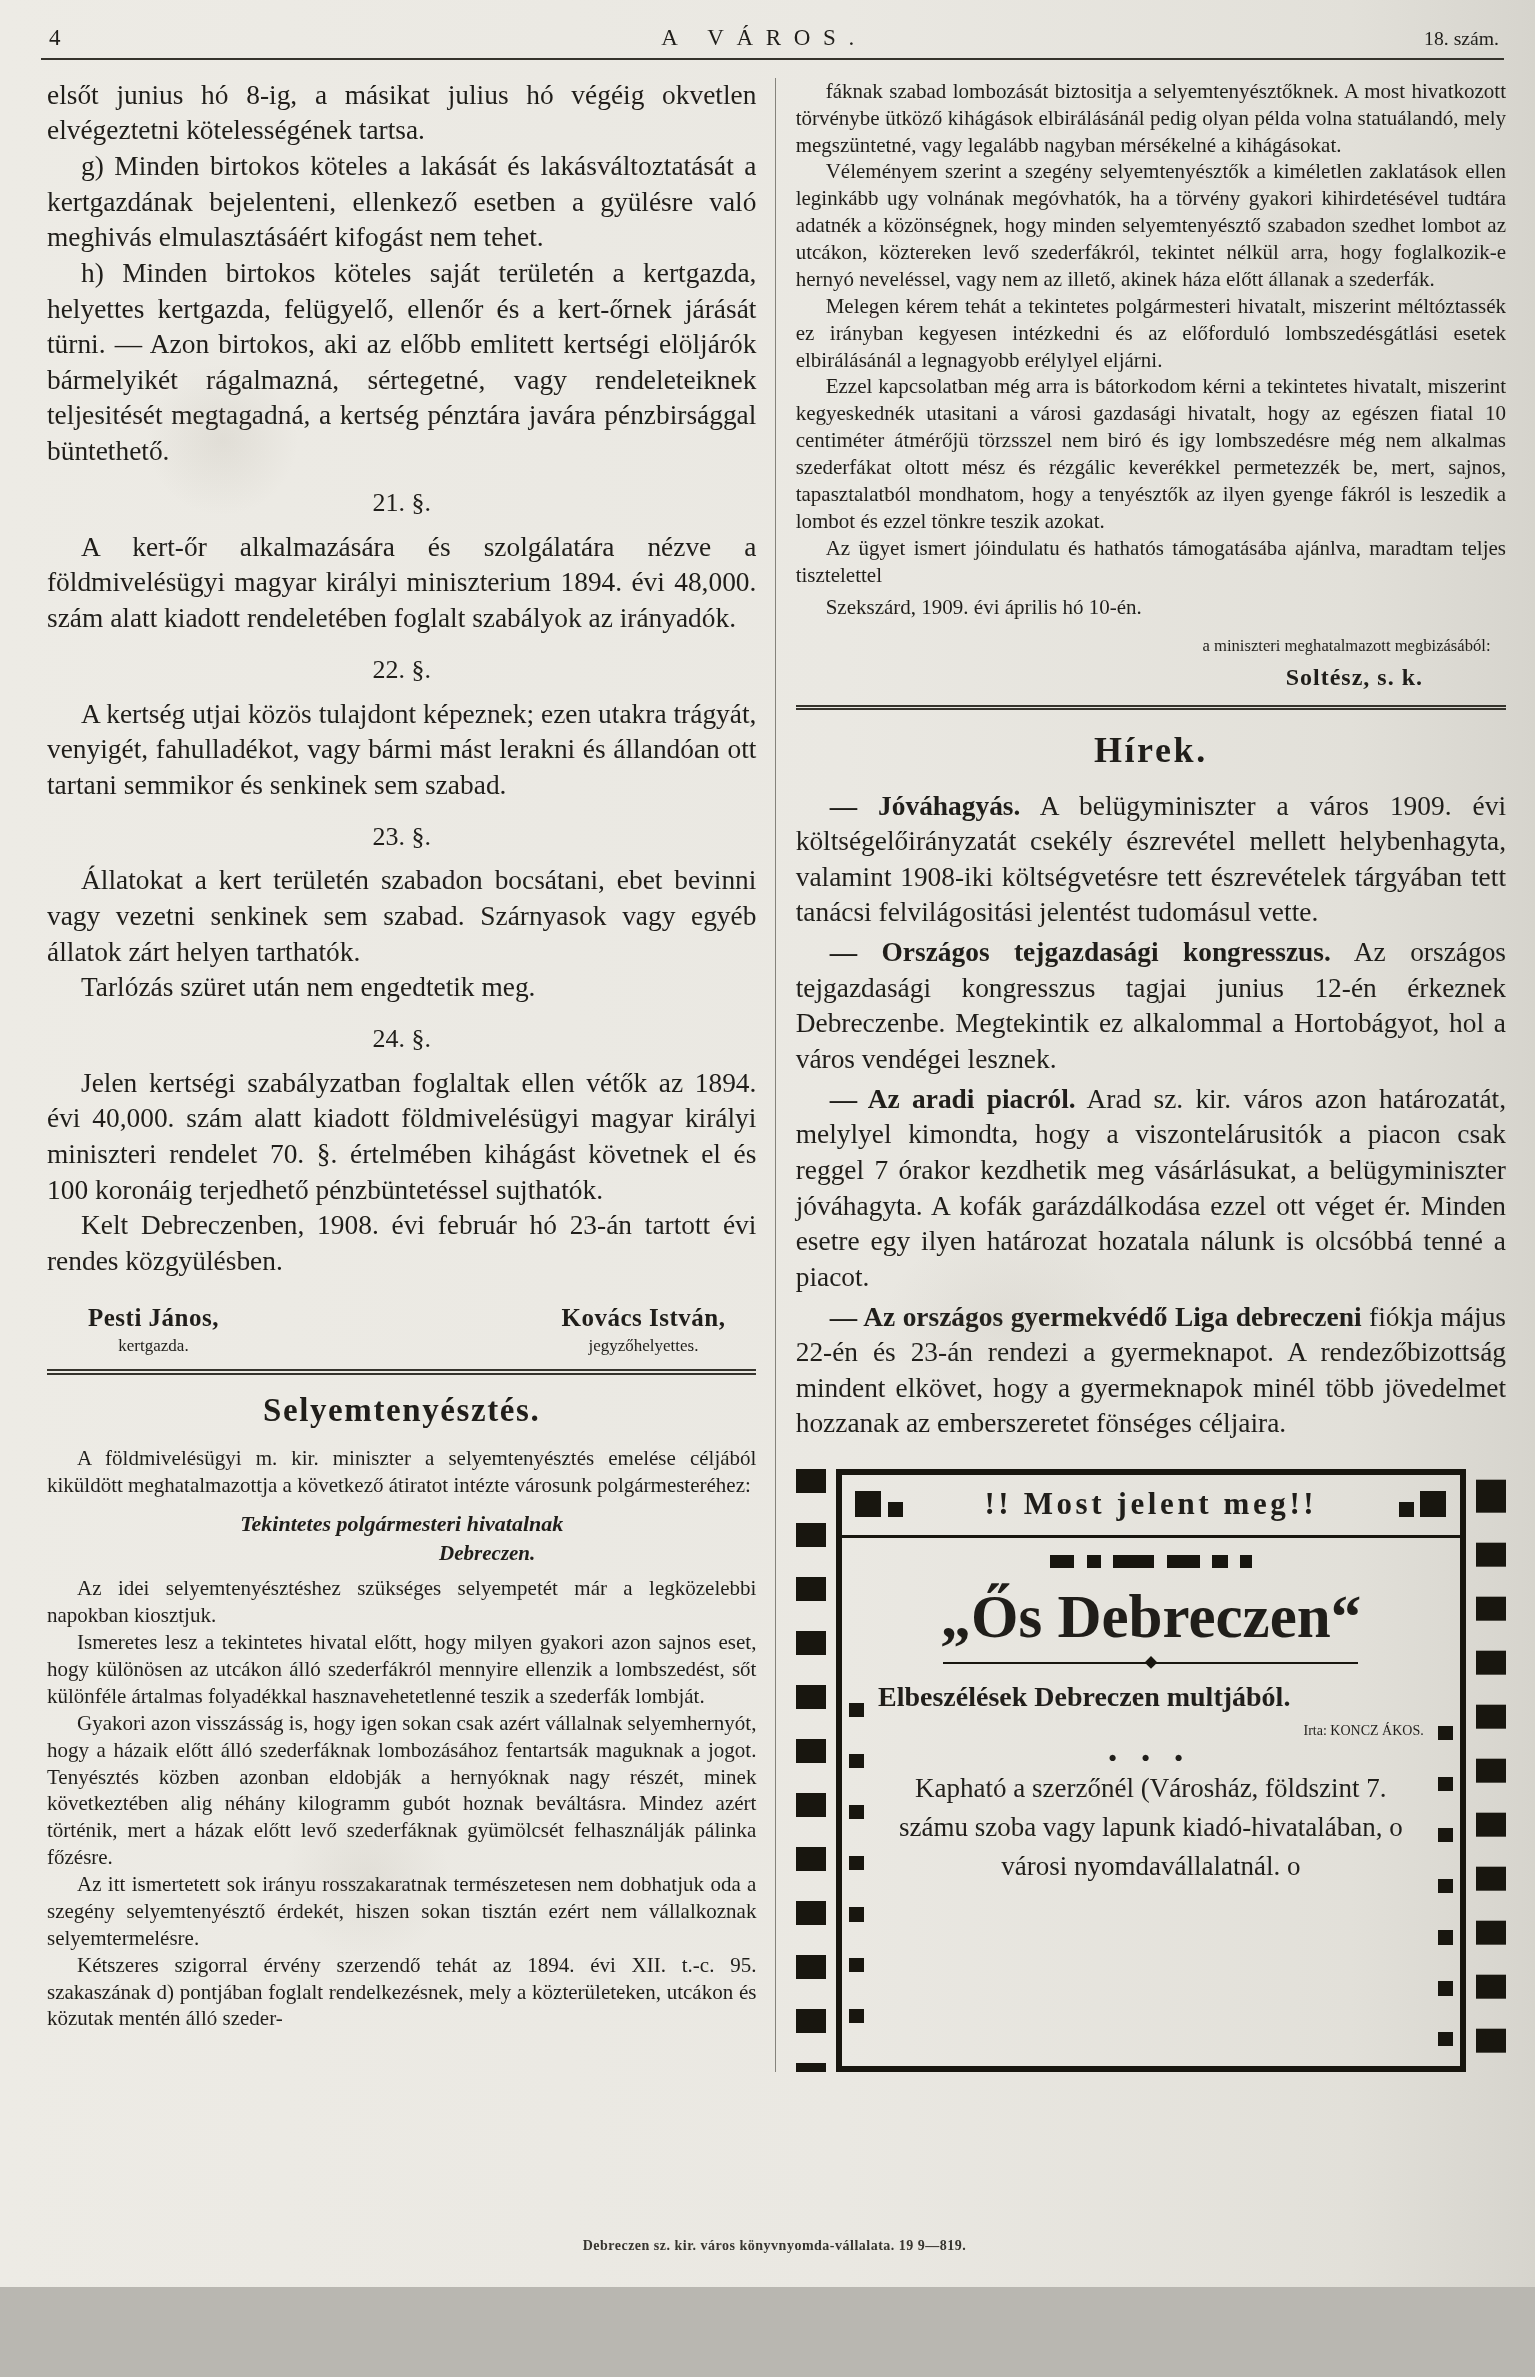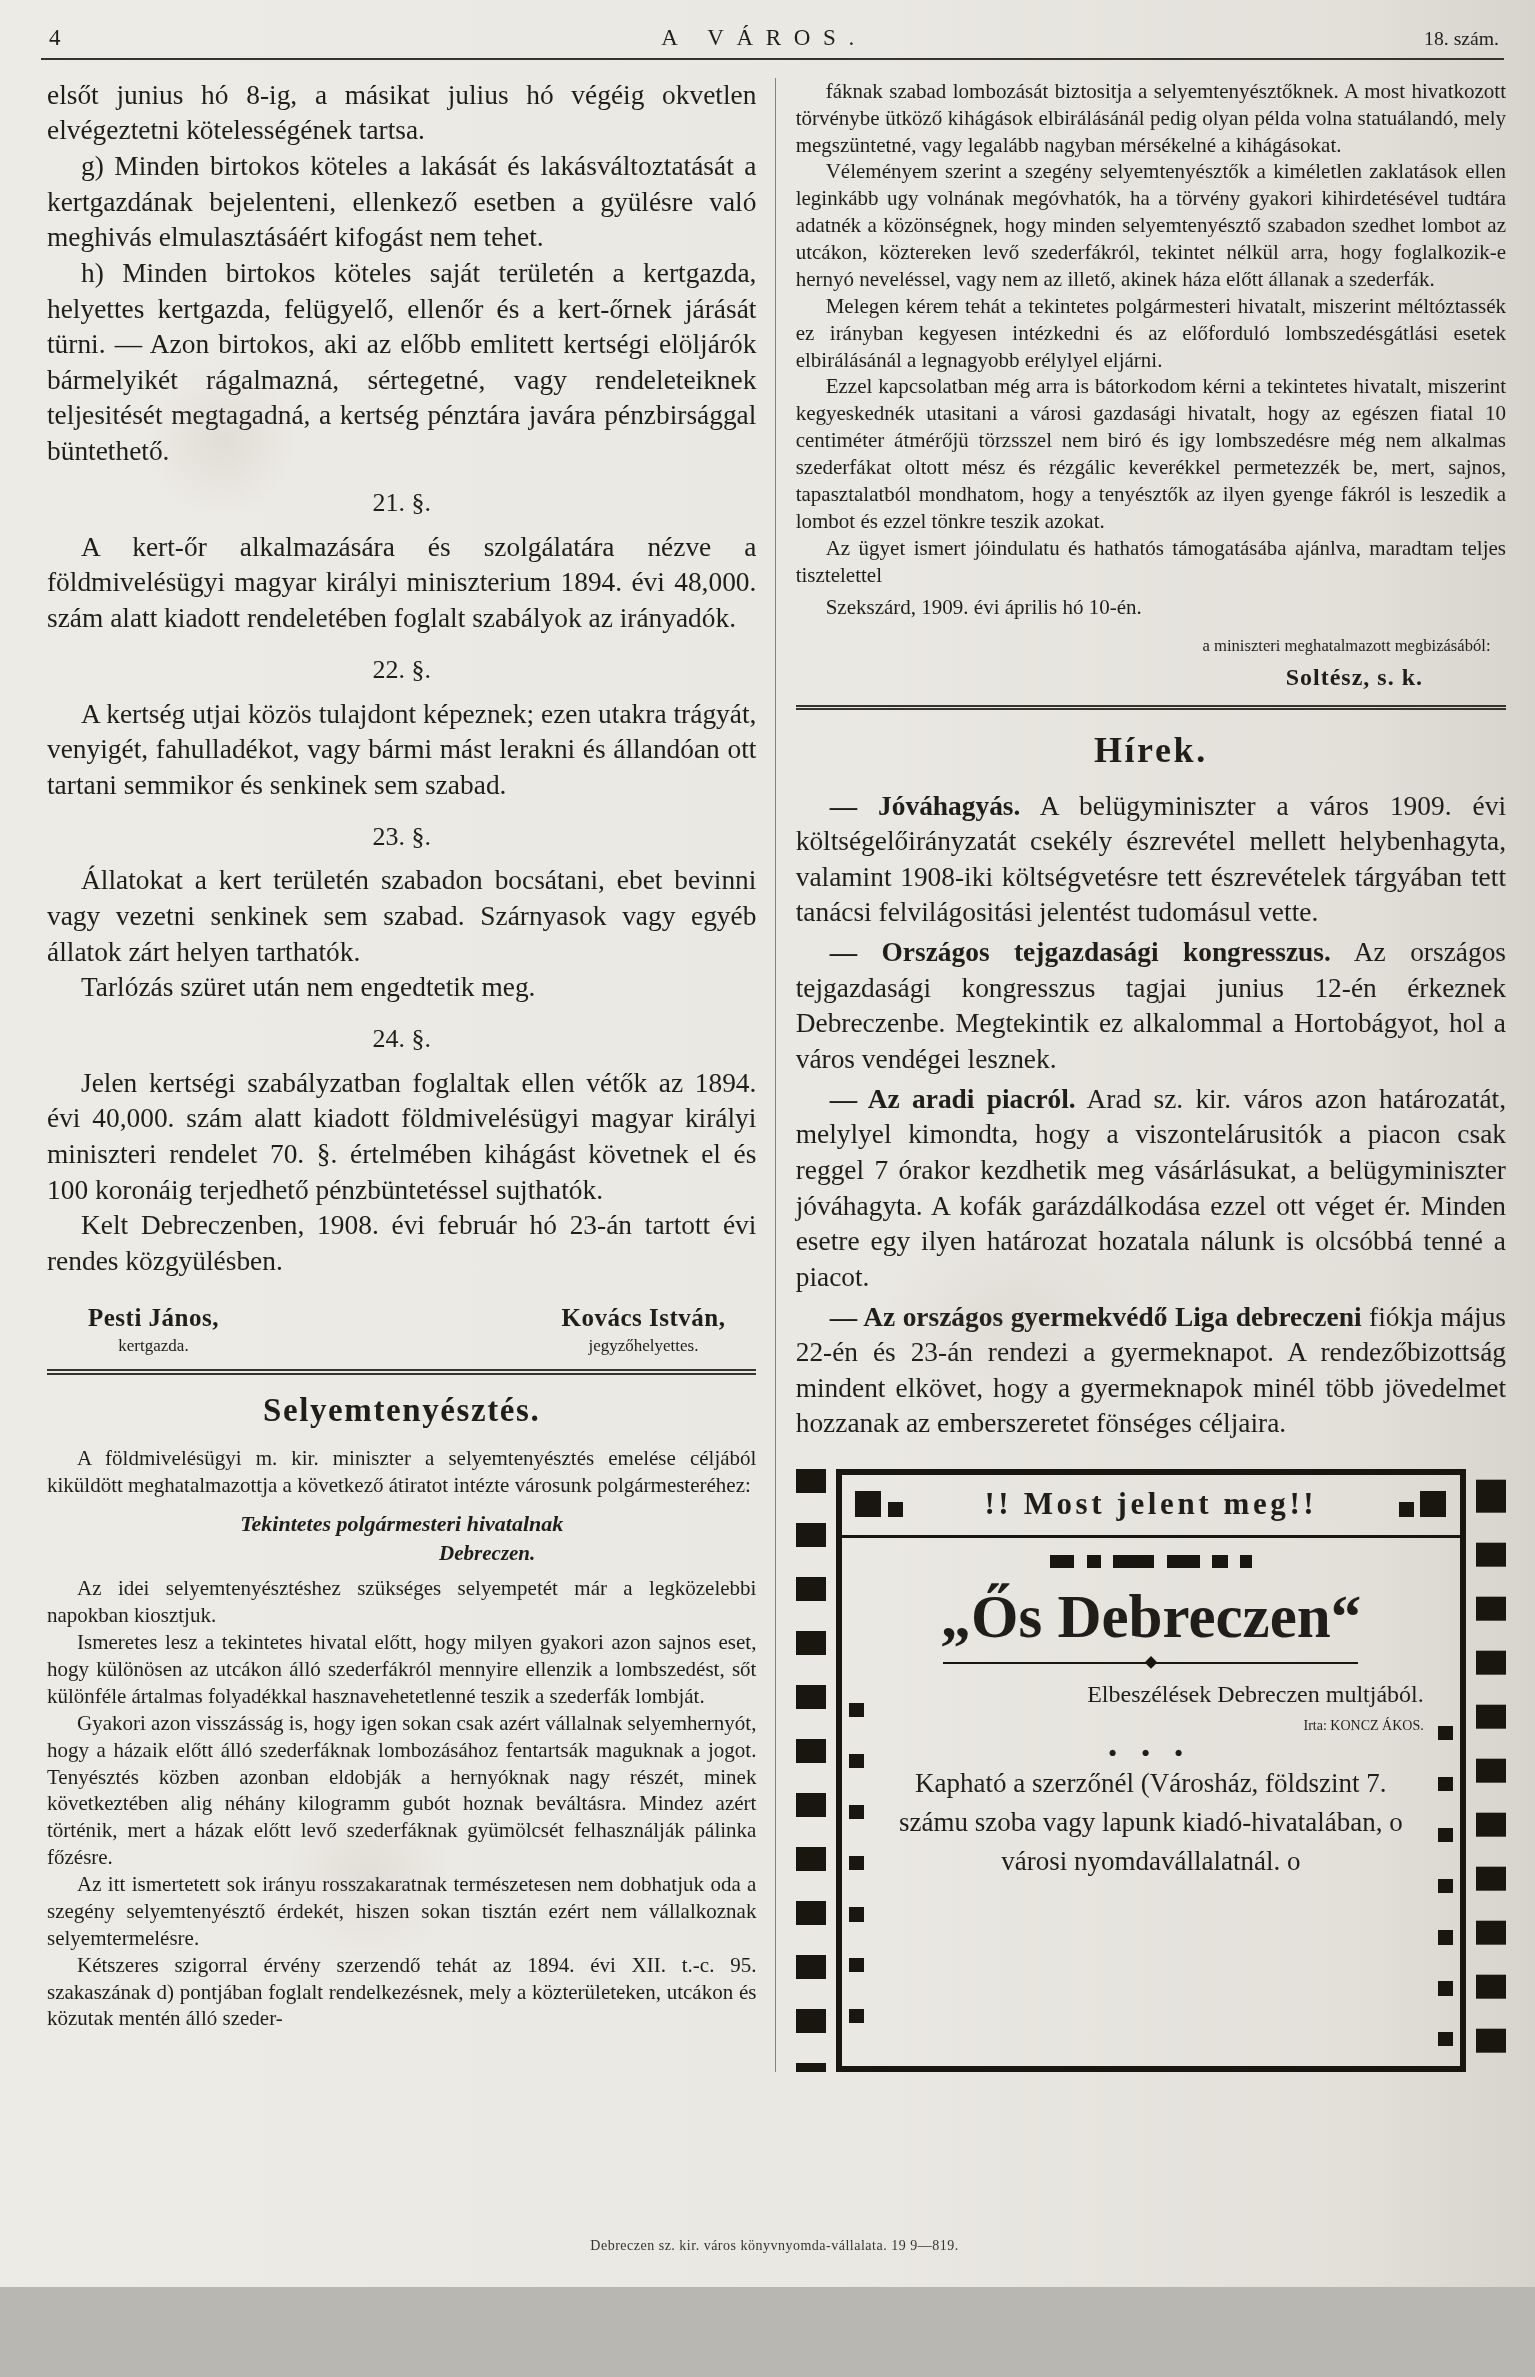--- a/index.html
+++ b/index.html
@@ -105,30 +105,30 @@
   .d1 { width: 24px; } .d2 { width: 14.5px; } .d3 { width: 41px; }
   .d4 { width: 33px; } .d5 { width: 15.5px; } .d6 { width: 11.4px; }
 
   .ad-title { text-align: center; font-size: 61px; font-weight: bold; margin: 11.4px 0 2.1px; white-space: nowrap; }
   .ad-orn { position: relative; width: 76%; margin: 7.2px auto 4.1px; border-top: 2.1px solid #18160f; }
   .ad-orn::after {
     content: ""; position: absolute; left: 50%; top: -5.7px;
     width: 9.3px; height: 9.3px; background: #18160f;
     transform: translateX(-50%) rotate(45deg);
   }
-  .ad-subtitle { text-align: right; font-size: 24px; font-weight: normal; margin: 13.4px 0 4.1px; }
+  .ad-subtitle { text-align: left; font-size: 28px; font-weight: bold; margin: 13.4px 0 4.1px; }
   .ad-author   { text-align: right; font-size: 14px; margin: 6.2px 0 1px; }
   .ad-dots     { text-align: center; font-size: 14.5px; letter-spacing: 10.3px; margin: 8.3px 0 3.1px; }
   .ad-price    { text-align: center; font-size: 25px; font-weight: bold; margin: 9.3px 0 10.3px; }
   .ad-avail    { text-align: center; font-size: 27px; line-height: 1.45; margin: 0 15.5px; }
 
   
   .imprint {
     position: absolute; left: 14px; right: 0; bottom: 33px;
-    text-align: center; font-size: 14px; letter-spacing: 0.5px; color: #36342e;
+    text-align: center; font-size: 14px; letter-spacing: 0.5px; color: #36342e; font-weight: bold;
   }
 </style>
 </head>
 <body>
 
 <div class="page">
 
   <div class="np-header">
     <div class="np-pageno">4</div>
     <div class="np-title">A VÁROS.</div>

